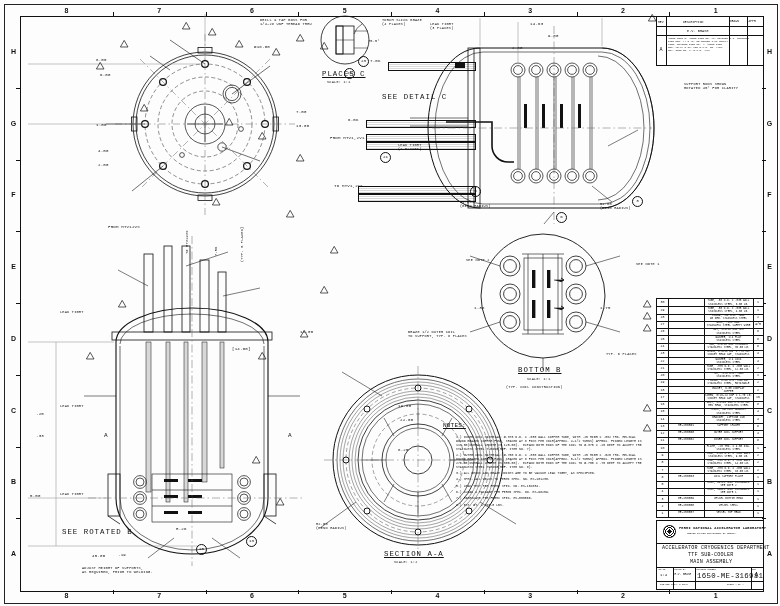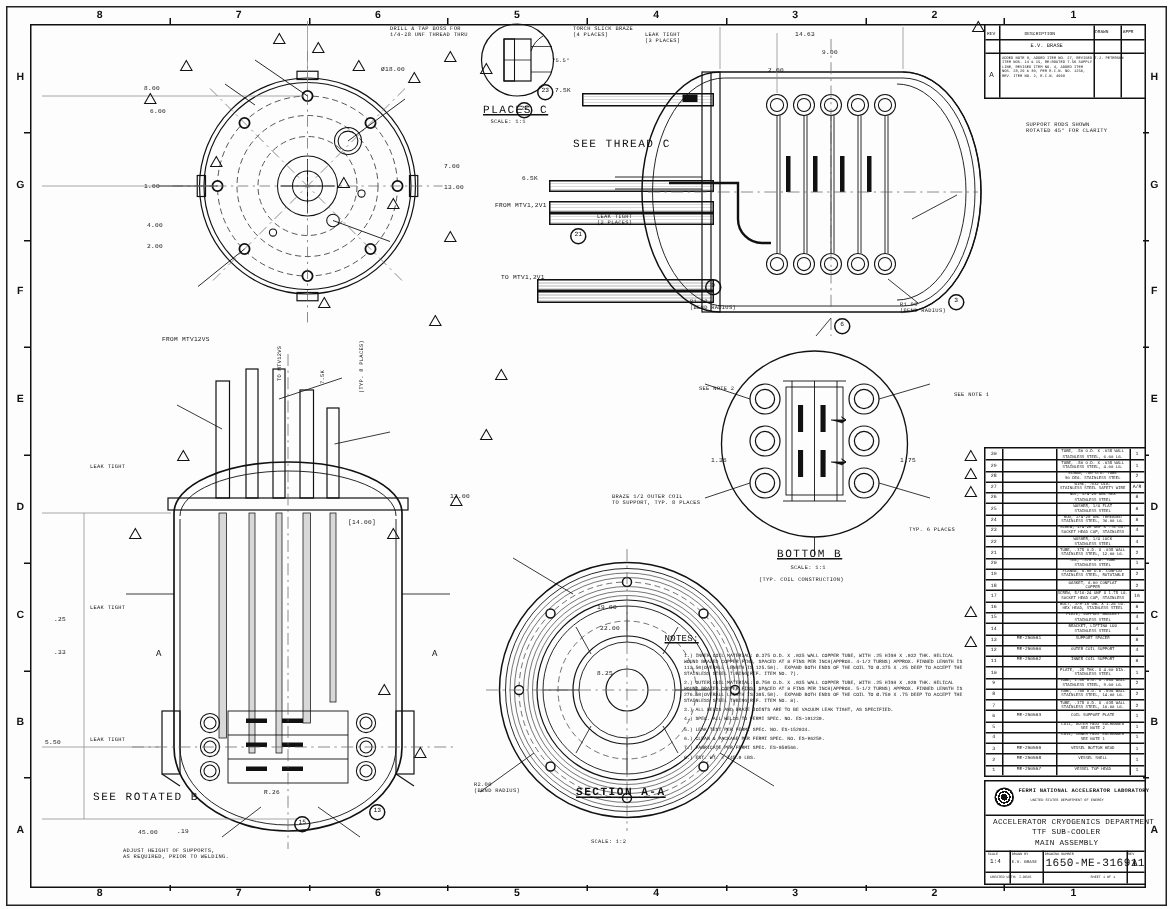--- a/index.html
+++ b/index.html
@@ -232,21 +232,21 @@
     <div class="tube" style="left:366px;top:120px;width:108px;height:6px;"></div>
     <div class="tube" style="left:366px;top:134px;width:108px;height:6px;"></div>
     <div class="tube" style="left:366px;top:142px;width:108px;height:6px;"></div>
     <div class="tube" style="left:358px;top:186px;width:116px;height:6px;"></div>
     <div class="tube" style="left:358px;top:194px;width:116px;height:6px;"></div>
 
     <div class="t t45" style="left:370px;top:59px;">7.5K</div>
     <div class="t t45" style="left:348px;top:118px;">6.5K</div>
     <div class="t t45" style="left:330px;top:136px;">FROM MTV1,2V1</div>
     <div class="t t45" style="left:334px;top:184px;">TO MTV1,2V1</div>
-    <div class="t t7" style="left:382px;top:93px;">SEE THREAD C</div>
+    <div class="t t7" style="left:382px;top:93px;">SEE DETAIL C</div>
     <div class="t t4" style="left:398px;top:143px;">LEAK TIGHT
 (2 PLACES)</div>
     <div class="t t4" style="left:430px;top:22px;">LEAK TIGHT
 (3 PLACES)</div>
     <div class="bal" style="left:380px;top:152px;">21</div>
   </div>
 
   <div>
     <svg style="position:absolute;left:452px;top:26px;" width="205" height="200" viewBox="0 0 205 200">
 
@@ -562,21 +562,21 @@
         <line x1="88" y1="-6" x2="88" y2="182"></line>
         <line x1="-6" y1="88" x2="182" y2="88"></line>
       </g>
 
       <g stroke="#111" stroke-width="0.55">
         <line x1="52" y1="24" x2="12" y2="0"></line>
         <line x1="26" y1="130" x2="-10" y2="156"></line>
         <line x1="150" y1="130" x2="186" y2="152"></line>
       </g>
     </svg>
-    <div class="t t7 ul" style="left:384px;top:525px;font-weight:bold;">SECTION A-A</div>
+    <div class="t t7 ul" style="left:384px;top:550px;">SECTION A-A</div>
     <div class="t t4" style="left:394px;top:560px;">SCALE: 1:2</div>
     <div class="t t4" style="left:316px;top:522px;">R2.00
 (BEND RADIUS)</div>
     <div class="t t45" style="left:398px;top:404px;">19.00</div>
     <div class="t t45" style="left:400px;top:418px;">22.00</div>
     <div class="t t45" style="left:398px;top:448px;">8.25</div>
   </div>
 
   <div>
     <div class="t t6 ul" style="left:443px;top:422px;">NOTES:</div>

